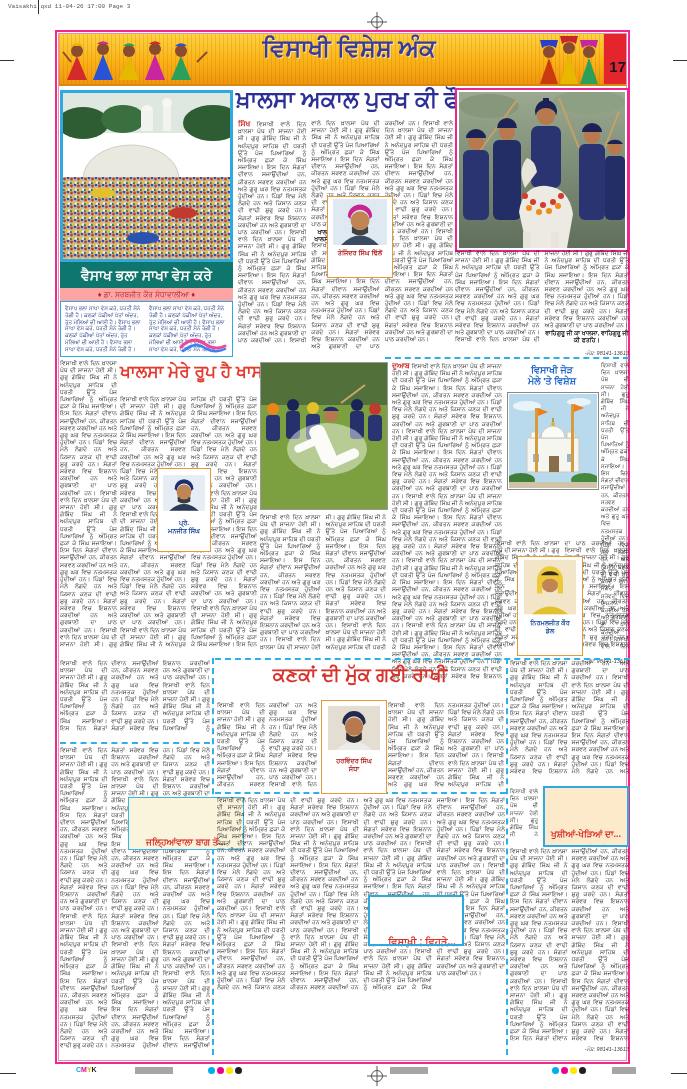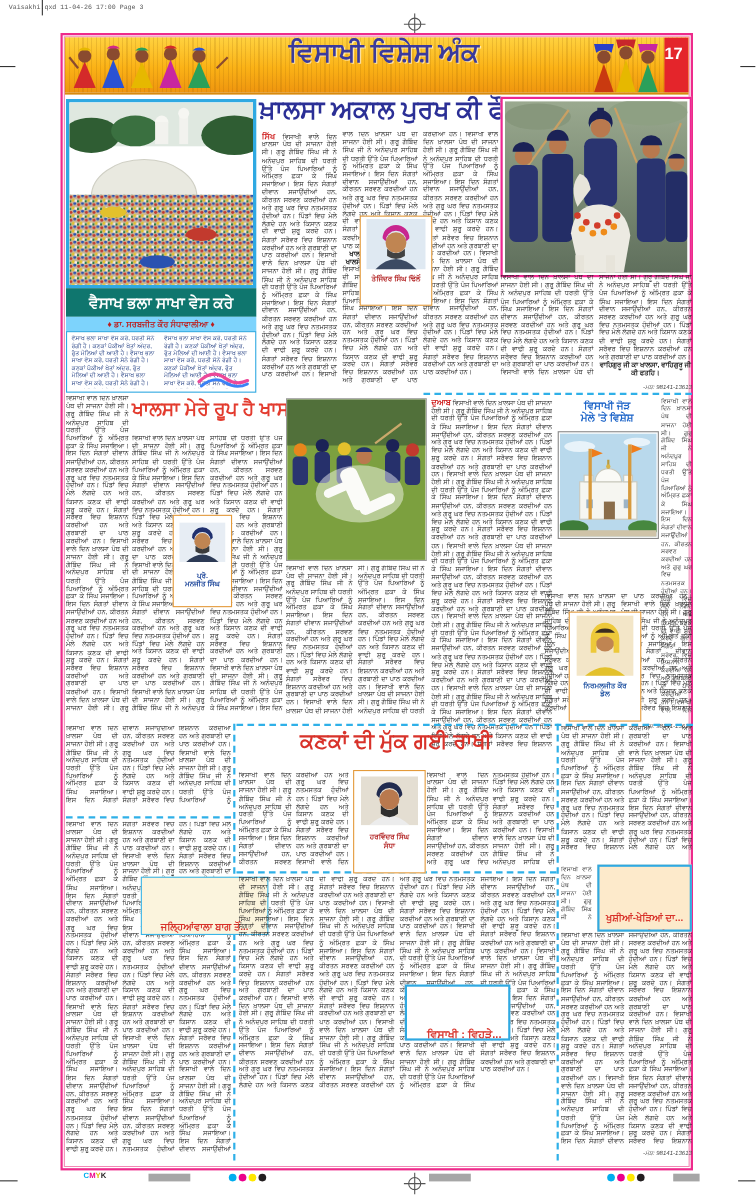--- a/index.html
+++ b/index.html
@@ -23,21 +23,21 @@
   .dash-v{position:absolute;border-left:2px dashed #2fb0e8;width:0;}
   .cbox{position:absolute;text-align:center;overflow:hidden;}
   .cbox .bh{font-weight:bold;color:#d8322a;margin-top:36px;}
   .cbox .bs{font-weight:bold;color:#d8322a;font-size:6.5px;}
   .banner{position:absolute;left:59px;top:34px;width:567px;height:50px;overflow:hidden;
      background:
        repeating-linear-gradient(90deg,rgba(150,95,5,.18) 0 1px,transparent 1px 4px),
        linear-gradient(180deg,#ffd23f 0%,#fbb216 55%,#ef950e 100%);
      border-bottom:2px solid #d98a0c;}
   .pagebox{position:absolute;right:0;top:0;bottom:0;width:22px;background:#e4252b;
-     color:#ffffff;font-weight:bold;font-size:15px;text-align:left;padding-top:7px;}
+     color:#0f172a;font-weight:bold;font-size:15px;text-align:right;padding-top:24px;}
   .btitle{position:absolute;left:150px;top:0px;width:280px;text-align:center;
      font-weight:bold;font-size:24px;color:#3a3a9c;text-shadow:1px 1px 0 rgba(255,255,255,.6);}
   .bdate{position:absolute;left:150px;top:31px;width:280px;text-align:center;}
   .bdate span{background:rgba(255,252,240,.95);border-radius:7px;color:#c8232c;
      font-weight:bold;font-size:8.5px;padding:1px 9px;}
   .slug{position:absolute;left:8px;top:3px;font-family:"Liberation Mono","DejaVu Sans Mono",monospace;
         font-size:6px;color:#555;}
   .poemcol{position:absolute;font-size:5.5px;line-height:6.8px;color:#14327a;
            text-align:left;overflow:hidden;}
   .tick{position:absolute;background:#333;}
@@ -127,21 +127,21 @@
       <circle cx="84" cy="18" r="6" fill="#f6f6f2"></circle>
       <rect x="78" y="18" width="12" height="20" fill="#f2f2ee"></rect>
       <path d="M20 86 a48 34 0 0 1 96 0 z" fill="#e9e9e0" stroke="#cfcfc4"></path>
       <rect y="84" width="167" height="82" fill="url(#crowd)"></rect>
       <ellipse cx="40" cy="100" rx="12" ry="5" fill="#e3c12c"></ellipse>
       <ellipse cx="120" cy="120" rx="14" ry="6" fill="#c23a2e"></ellipse>
       <ellipse cx="80" cy="145" rx="16" ry="6" fill="#2a52b0"></ellipse>
     </svg>
   </div>
   <div class="abs" style="left:60px;top:262px;width:173px;height:26px;background:#0f766e;color:#fff;font-weight:bold;font-size:14px;line-height:26px;text-align:center;overflow:hidden;">ਵੈਸਾਖ ਭਲਾ ਸਾਖਾ ਵੇਸ ਕਰੇ</div>
-  <div class="abs" style="left:60px;top:288px;width:173px;height:13px;background:#7dd3fc;color:#bb1f1f;font-weight:bold;font-size:7.5px;line-height:13px;text-align:center;overflow:hidden;">♦ ਡਾ. ਸਰਬਜੀਤ ਕੌਰ ਸੰਧਾਵਾਲੀਆ ♦</div>
+  <div class="abs" style="left:60px;top:288px;width:173px;height:13px;background:#fca5a5;color:#bb1f1f;font-weight:normal;font-size:7.5px;line-height:13px;text-align:center;overflow:hidden;">♦ ਡਾ. ਸਰਬਜੀਤ ਕੌਰ ਸੰਧਾਵਾਲੀਆ ♦</div>
   <div class="abs" style="left:60px;top:301px;width:171px;height:54px;background:#fff;border:1px solid #2fa9e2;">
     <div class="poemcol" style="left:4px;top:3px;width:78px;height:48px;"> ਵੈਸਾਖ ਭਲਾ ਸਾਖਾ ਵੇਸ ਕਰੇ, ਧਰਤੀ ਸੋਨੇ ਰੰਗੀ ਹੈ। ਕਣਕਾਂ ਪੱਕੀਆਂ ਖੇਤਾਂ ਅੰਦਰ, ਰੁੱਤ ਮੇਲਿਆਂ ਦੀ ਆਈ ਹੈ। ਵੈਸਾਖ ਭਲਾ ਸਾਖਾ ਵੇਸ ਕਰੇ, ਧਰਤੀ ਸੋਨੇ ਰੰਗੀ ਹੈ। ਕਣਕਾਂ ਪੱਕੀਆਂ ਖੇਤਾਂ ਅੰਦਰ, ਰੁੱਤ ਮੇਲਿਆਂ ਦੀ ਆਈ ਹੈ। ਵੈਸਾਖ ਭਲਾ ਸਾਖਾ ਵੇਸ ਕਰੇ, ਧਰਤੀ ਸੋਨੇ ਰੰਗੀ ਹੈ। ਕਣਕਾਂ ਪੱਕੀਆਂ ਖੇਤਾਂ ਅੰਦਰ, ਰੁੱਤ ਮੇਲਿਆਂ ਦੀ ਆਈ ਹੈ। </div>
     <div class="poemcol" style="left:88px;top:3px;width:78px;height:48px;"> ਵੈਸਾਖ ਭਲਾ ਸਾਖਾ ਵੇਸ ਕਰੇ, ਧਰਤੀ ਸੋਨੇ ਰੰਗੀ ਹੈ। ਕਣਕਾਂ ਪੱਕੀਆਂ ਖੇਤਾਂ ਅੰਦਰ, ਰੁੱਤ ਮੇਲਿਆਂ ਦੀ ਆਈ ਹੈ। ਵੈਸਾਖ ਭਲਾ ਸਾਖਾ ਵੇਸ ਕਰੇ, ਧਰਤੀ ਸੋਨੇ ਰੰਗੀ ਹੈ। ਕਣਕਾਂ ਪੱਕੀਆਂ ਖੇਤਾਂ ਅੰਦਰ, ਰੁੱਤ ਮੇਲਿਆਂ ਦੀ ਆਈ ਹੈ। ਵੈਸਾਖ ਭਲਾ ਸਾਖਾ ਵੇਸ ਕਰੇ, ਧਰਤੀ ਸੋਨੇ ਰੰਗੀ ਹੈ। ਕਣਕਾਂ ਪੱਕੀਆਂ ਖੇਤਾਂ ਅੰਦਰ, ਰੁੱਤ ਮੇਲਿਆਂ ਦੀ ਆਈ ਹੈ। </div>
     <svg class="abs" style="left:118px;top:33px;" width="48" height="18" viewBox="0 0 48 18">
       <path d="M2 12 q12 -12 24 -3 q10 7 20 2" fill="none" stroke="#ec4899" stroke-width="3" stroke-linecap="round"></path>
       <path d="M4 16 q12 -10 22 -3 q10 6 20 1" fill="none" stroke="#3b82f6" stroke-width="2.5" stroke-linecap="round"></path>
     </svg>
   </div>
 
   <div class="hl" style="left:236px;top:86px;width:218px;font-size:23px;color:#2b2f96;">ਖ਼ਾਲਸਾ ਅਕਾਲ ਪੁਰਖ ਕੀ ਫੌਜ</div>

